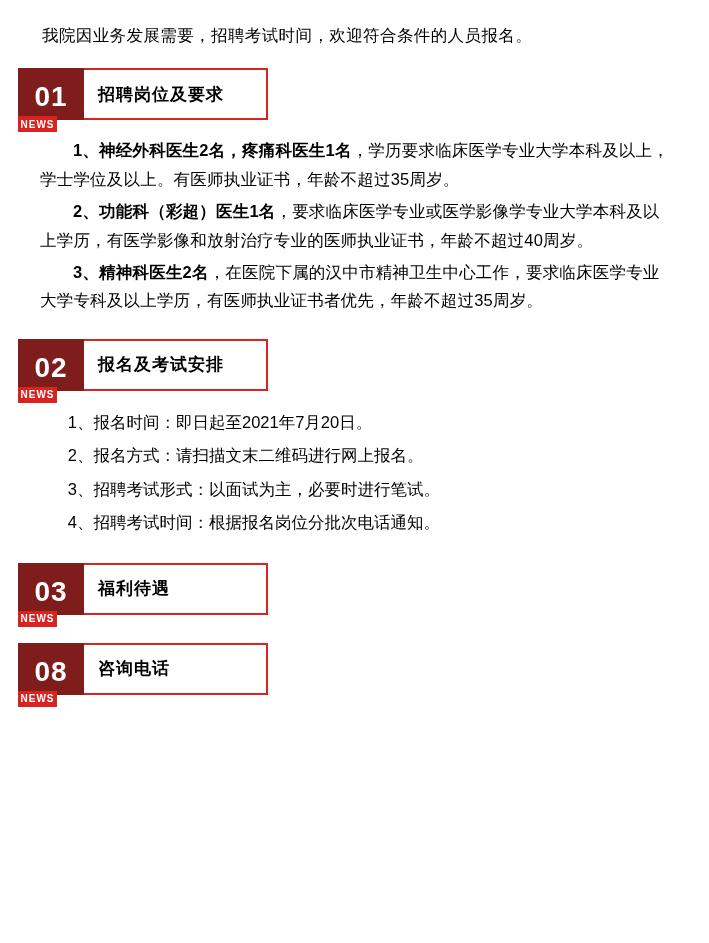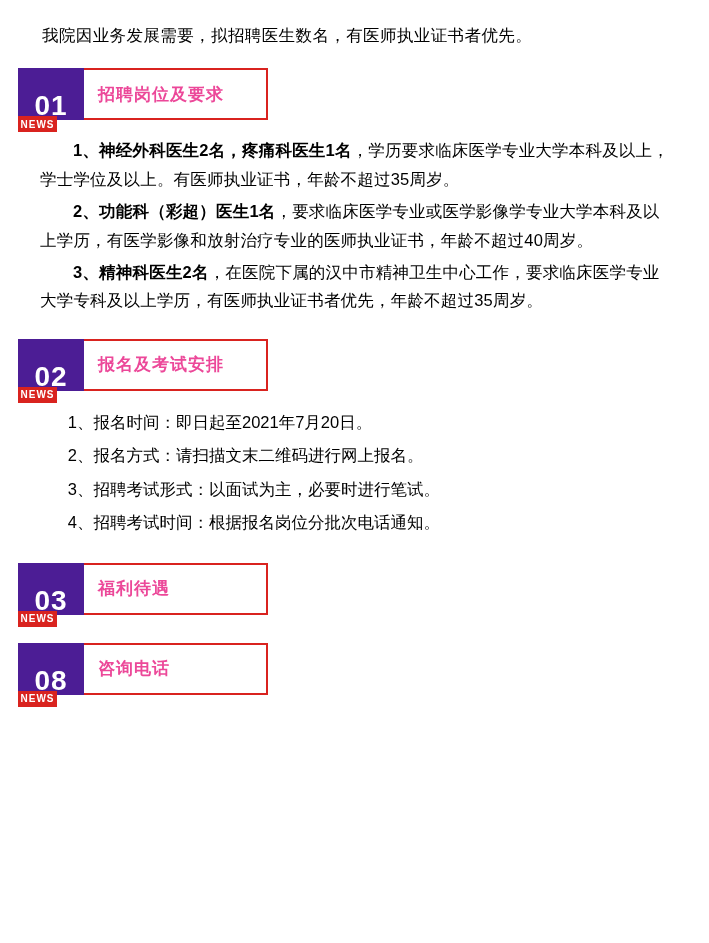--- a/index.html
+++ b/index.html
@@ -33,24 +33,24 @@
     position: relative;
     display: flex;
     align-items: stretch;
     height: 52px;
     margin: 10px 0 4px 0;
     width: 250px;
   }
   .sec-num-box {
     position: relative;
     width: 66px;
-    background: #4c1d95;
+    background: #7f1d1d;
     color: #ffffff;
     display: flex;
-    align-items: flex-end;
+    align-items: center;
     justify-content: center;
     flex: 0 0 66px;
   }
   .sec-num {
     font-size: 28px;
     font-weight: bold;
     line-height: 1;
     padding-top: 6px;
     font-family: "Liberation Sans", sans-serif;
     letter-spacing: 1px;
@@ -73,21 +73,21 @@
   .sec-title-box {
     flex: 1 1 auto;
     border: 2px solid #d9231f;
     border-left: none;
     display: flex;
     align-items: center;
     padding-left: 14px;
     box-sizing: border-box;
   }
   .sec-title {
-    color: #ec4899;
+    color: #000000;
     font-size: 17px;
     font-weight: bold;
     letter-spacing: 1px;
   }
 
   
   .sec-body {
     padding: 8px 22px 6px 22px;
     font-size: 16.5px;
     line-height: 1.72;
@@ -116,21 +116,21 @@
     text-indent: 1.2em;
   }
   .spacer-sm { height: 6px; }
   .spacer-md { height: 14px; }
 </style>
 </head>
 <body>
 
 <div class="page">
 
-  <div class="intro">我院因业务发展需要，拟招聘医生数名，有医师执业证书者优先。</div>
+  <div class="intro">我院因业务发展需要，招聘考试时间，欢迎符合条件的人员报名。</div>
 
   <div class="sec-head">
     <div class="sec-num-box">
       <span class="sec-num">01</span>
       <span class="sec-news">NEWS</span>
     </div>
     <div class="sec-title-box">
       <span class="sec-title">招聘岗位及要求</span>
     </div>
   </div>

